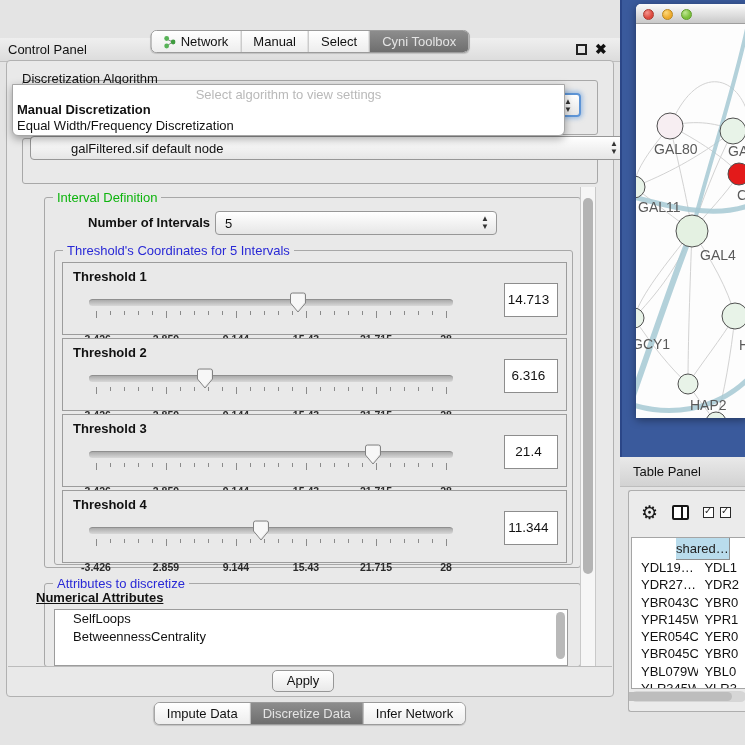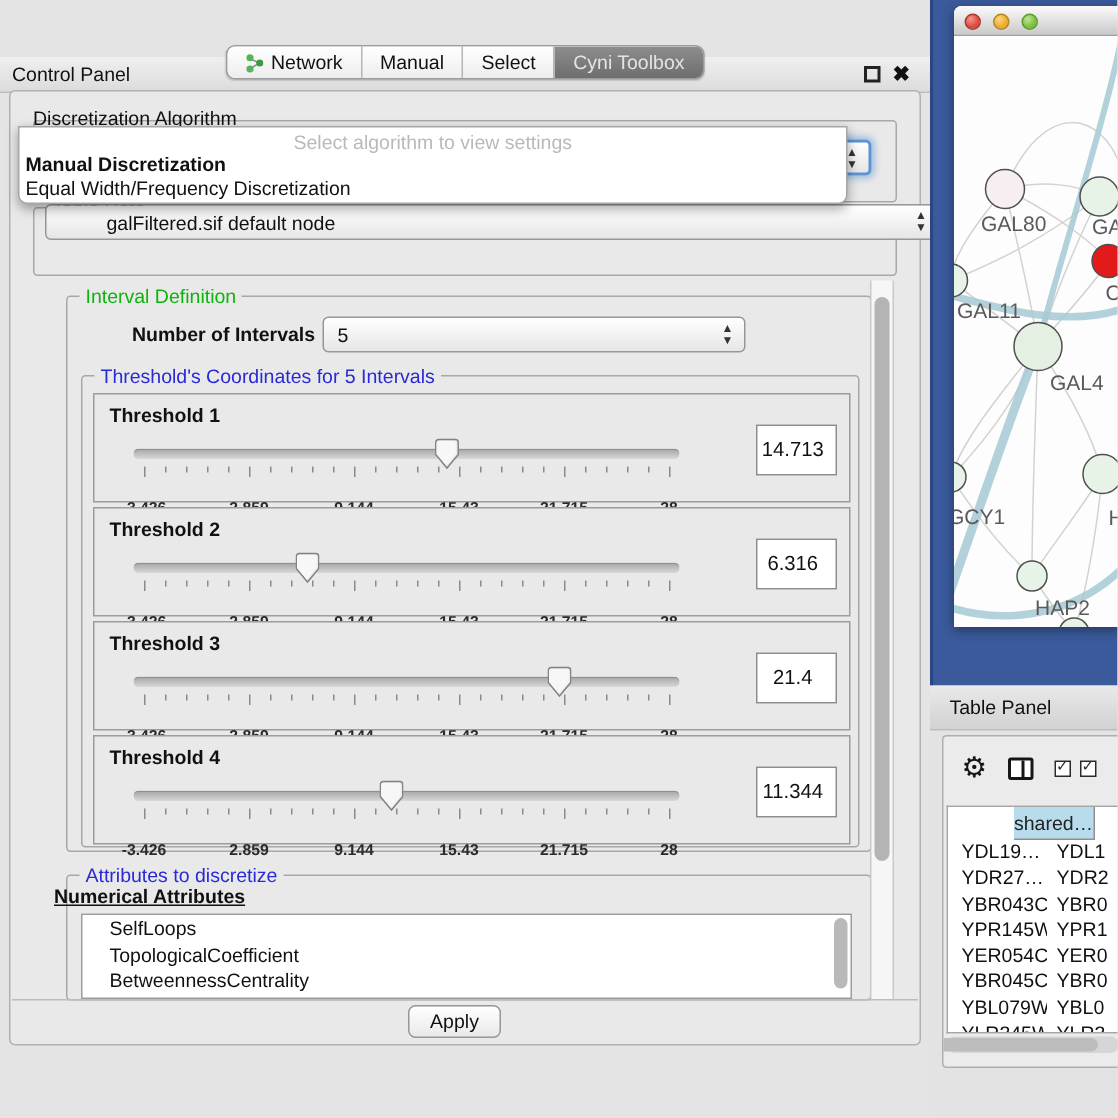--- a/index.html
+++ b/index.html
@@ -393,33 +393,43 @@
   </div>
     </div>
 
   <div class="tgroup" style="left:44px; top:583px; width:537px; height:84px;">
     <span class="tlabel blue">Attributes to discretize</span>
   </div>
   <span class="bold-label" style="left:36px; top:590px;text-decoration:underline;">Numerical Attributes</span>
   <div class="listbox">
     <div id="attr-items">
         <div class="list-item">SelfLoops</div>
-        <div class="list-item">TopologicalCoefficient</div>
         <div class="list-item">BetweennessCentrality</div>
       </div>
     <div class="list-scroll"></div>
   </div>
 
   <div class="v-scroll-track">
     <div class="v-scroll-thumb"></div>
   </div>
 
   <div class="divider"></div>
   <div class="apply-btn">Apply</div>
 
+  <div class="seg-control tabs-bottom" id="bottom-tabs">
+      <div class="seg">
+        <span class="tab-label">Impute Data</span>
+      </div>
+      <div class="seg active">
+        <span class="tab-label">Discretize Data</span>
+      </div>
+      <div class="seg">
+        <span class="tab-label">Infer Network</span>
+      </div>
+    </div>
 </div>
 
 <div class="right-panel">
   <div class="net-frame">
     <div class="net-window">
       <div class="net-titlebar">
         <span class="tl red"></span>
         <span class="tl yellow"></span>
         <span class="tl green"></span>
       </div>

